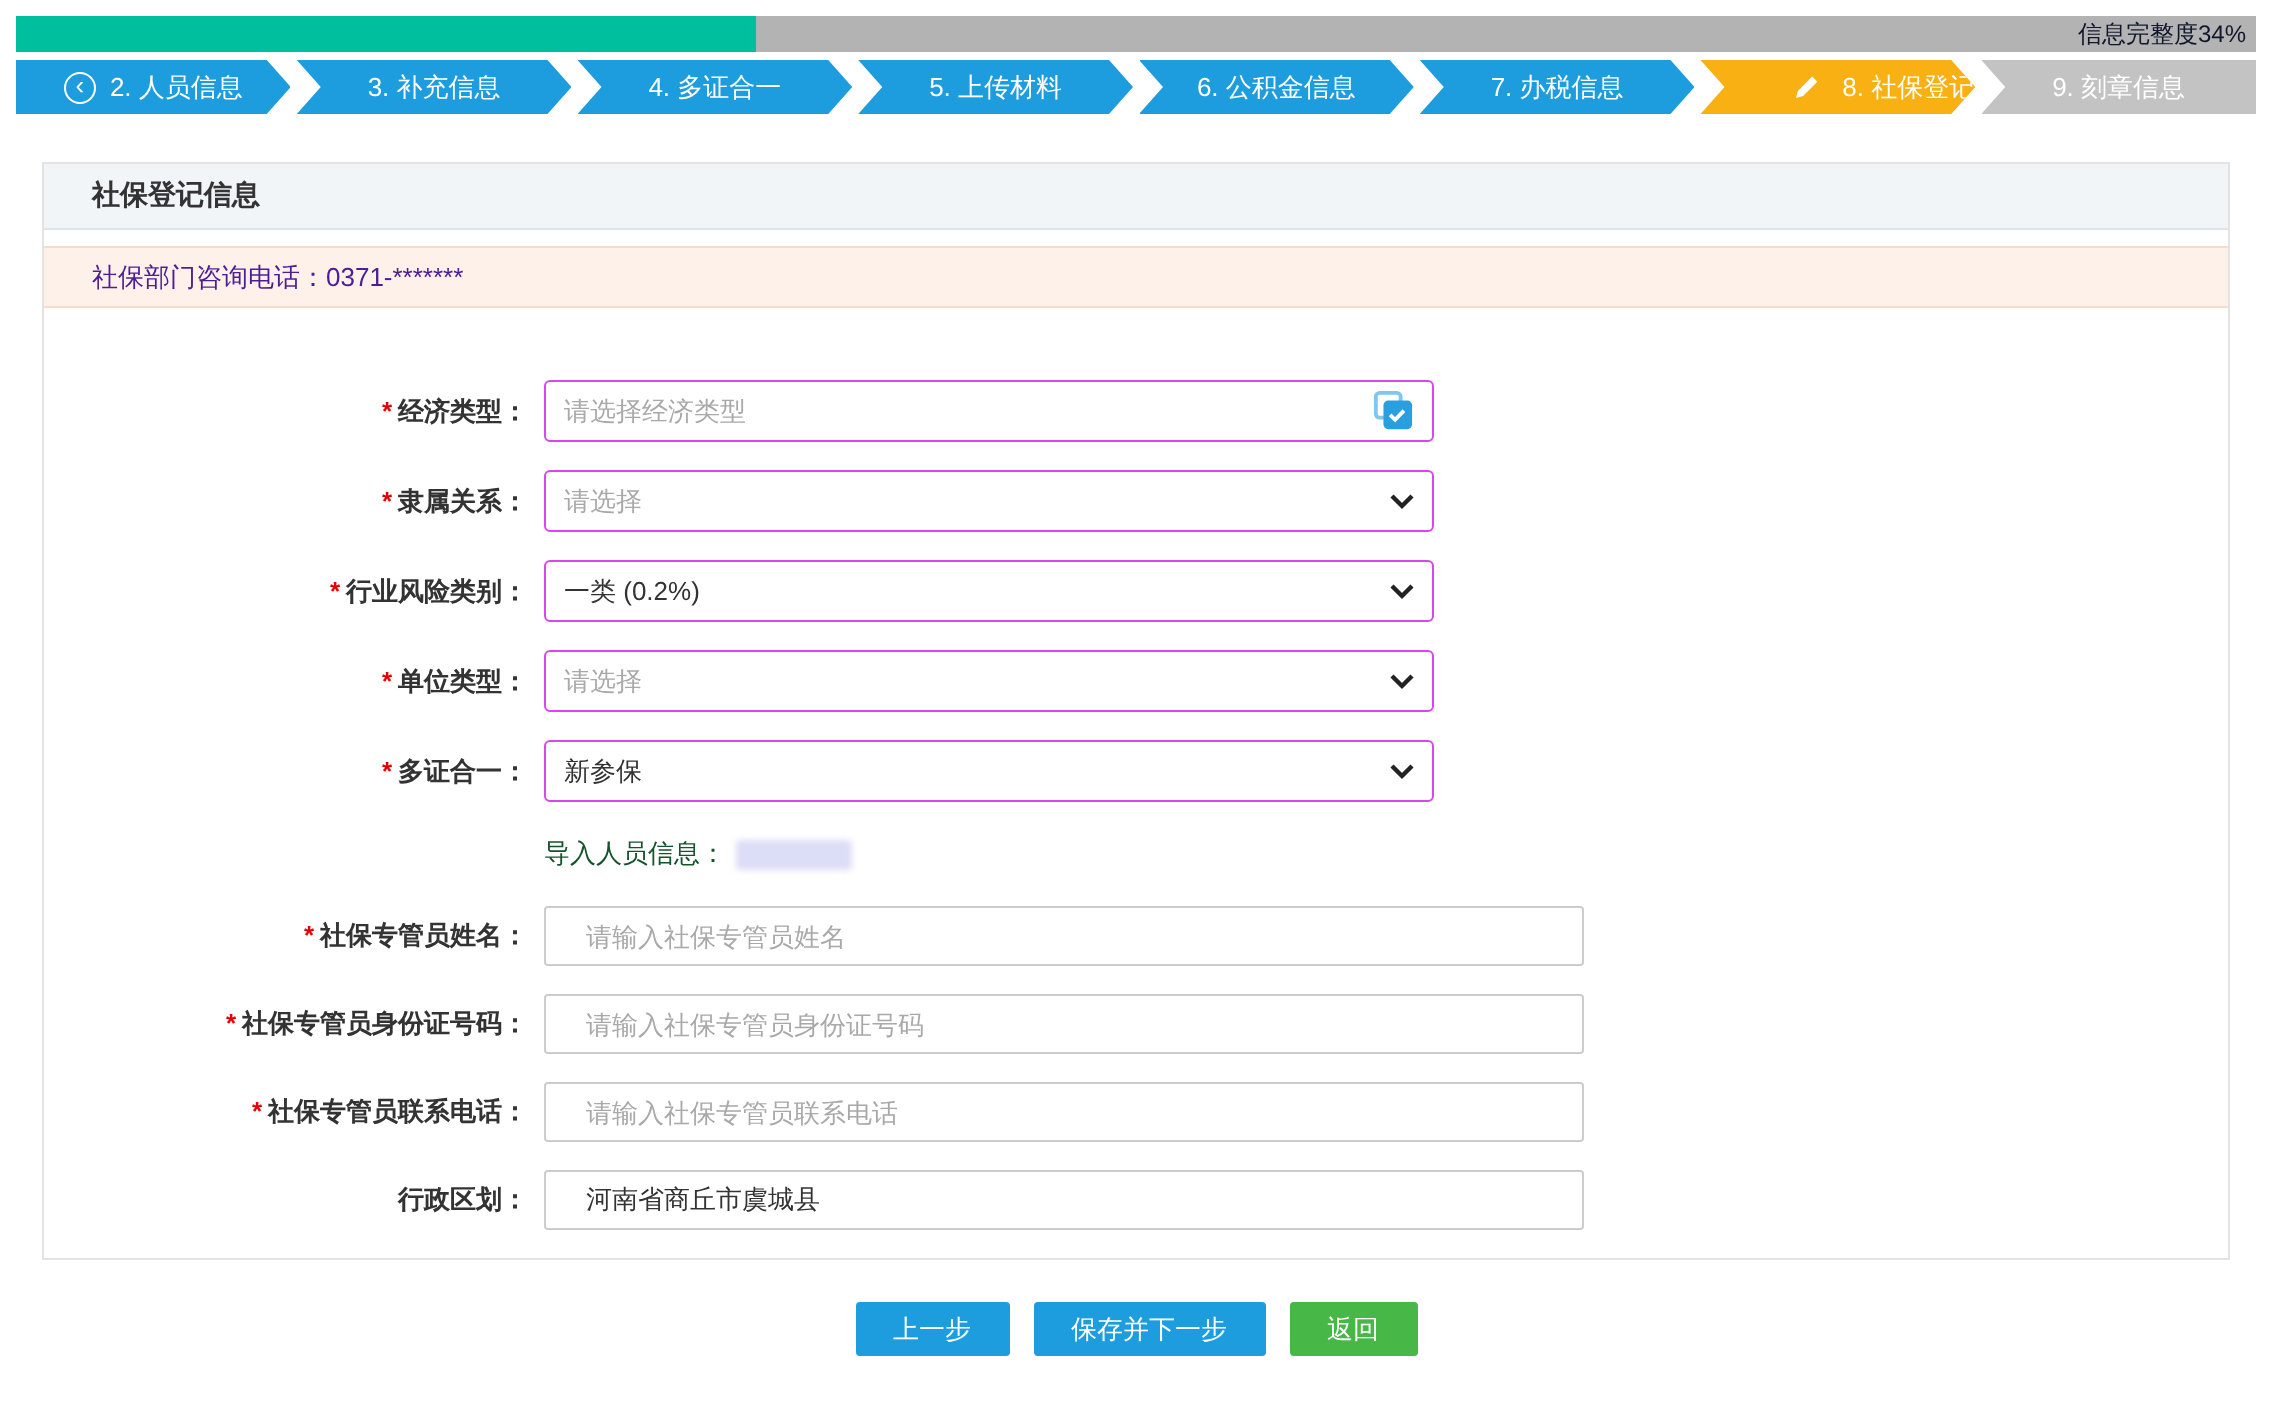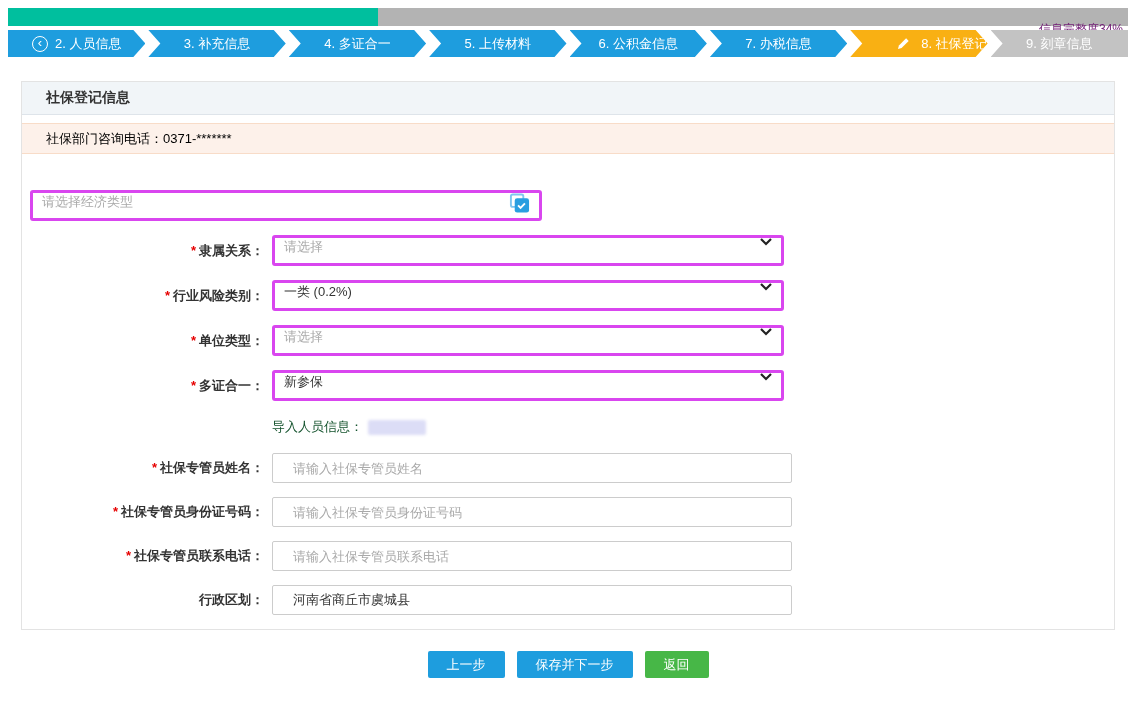--- a/index.html
+++ b/index.html
@@ -6,21 +6,21 @@
   html,body { background:#fff; }
   body {
     width:1136px; height:703px;
     font-family:"Liberation Sans","DejaVu Sans",sans-serif;
     font-size:13px; color:#333; overflow:hidden;
   }
 
   
   .progress-wrap { margin:8px 8px 4px; height:18px; background:#b3b3b3; position:relative; }
   .progress-fill { height:100%; width:33%; background:#00bf9e; }
-  .progress-label { position:absolute; right:5px; top:12px; line-height:18px; color:#701a75; font-size:12px; }
+  .progress-label { position:absolute; right:5px; top:0; line-height:18px; color:#0f172a; font-size:12px; }
 
   
   .steps { display:flex; gap:3px; margin:0 8px; height:27px; }
   .step {
     flex:1; background:#1e9dde; color:#fff; font-size:13px;
     display:flex; align-items:center; justify-content:center; gap:7px; cursor:pointer;
     clip-path:polygon(0 0, calc(100% - 12px) 0, 100% 50%, calc(100% - 12px) 100%, 0 100%, 12px 50%);
   }
   .step:first-child { clip-path:polygon(0 0, calc(100% - 12px) 0, 100% 50%, calc(100% - 12px) 100%, 0 100%); }
   .step:last-child  { clip-path:polygon(0 0, 100% 0, 100% 100%, 0 100%, 12px 50%);text-align:center; }
@@ -36,32 +36,32 @@
   .panel { margin:24px 21px 0; border:1px solid #e3e3e3; background:#fff; }
   .panel-header {
     height:33px; background:#f1f5f8; border-bottom:1px solid #dee4ea;
     display:flex; align-items:center; padding-left:24px;
     font-weight:bold; font-size:14px; color:#333;
   }
   .notice {
     margin:8px 0; background:#fdf1ea;
     border-top:1px solid #f8dcc8; border-bottom:1px solid #f8dcc8;
     height:31px; display:flex; align-items:center; padding-left:24px;
-    color:#000000; font-size:13px;
+    color:#4c1d95; font-size:13px;
   }
 
   
   .form { padding:28px 0 14px; }
   .frow { display:flex; align-items:center; margin-bottom:14px; }
   .flabel { width:242px; text-align:right; font-size:13px; font-weight:bold; color:#333; flex:none; }
   .req { color:#e60000; margin-right:3px; }
   .fcontrol {
-    margin-left:8px; width:512px; height:31px;
-    border:3px solid #d946ef; border-radius:3px; background:#fff;
-    display:flex; align-items:flex-start; padding:0 9px;
+    margin-left:8px; width:445px; height:31px;
+    border:1px solid #d946ef; border-radius:3px; background:#fff;
+    display:flex; align-items:center; padding:0 9px;
     font-size:13px; color:#333; cursor:pointer;
   }
   .placeholder { color:#a9a9a9; }
   .ctl-icon { margin-left:auto; display:flex; align-items:center; }
   .ftext {
     margin-left:8px; width:520px; height:30px;
     border:1px solid #ccc; border-radius:2px; padding:0 20px;
     font-size:13px; color:#333; font-family:inherit; outline:none;
   }
   .ftext::placeholder { color:#a9a9a9; }
@@ -125,20 +125,21 @@
     <span>社保登记信息</span>
   </div>
 
   <div class="notice">
     <span>社保部门咨询电话：0371-*******</span>
   </div>
 
   <div class="form">
 
     <div class="frow">
+      <div class="flabel"><span class="req">*</span><span>经济类型：</span></div>
       <div class="fcontrol">
         <span class="placeholder">请选择经济类型</span>
         <span class="ctl-icon">
           <svg width="21" height="21" viewBox="0 0 22 22">
             <rect x="2" y="1.5" width="13" height="13" rx="2" fill="none" stroke="#7fc6f0" stroke-width="2"></rect>
             <rect x="6" y="5.5" width="15" height="15" rx="2.5" fill="#2a9fe0"></rect>
             <path d="M9.5 13l2.6 2.6 4.6-4.8" stroke="#fff" stroke-width="2" fill="none"></path>
           </svg>
         </span>
       </div>

